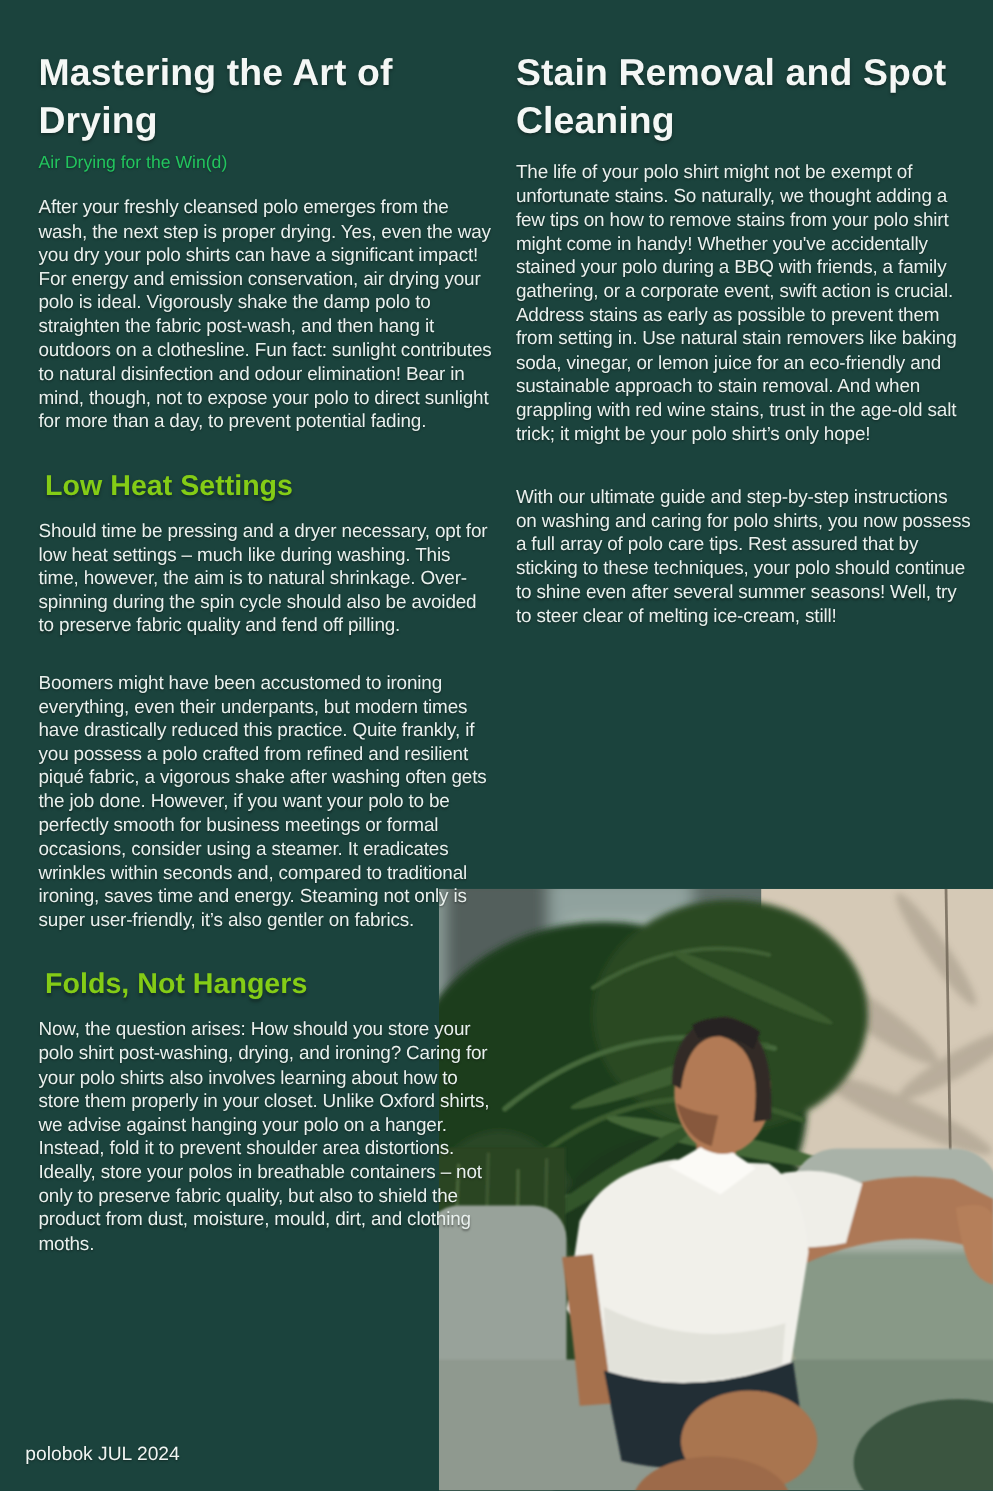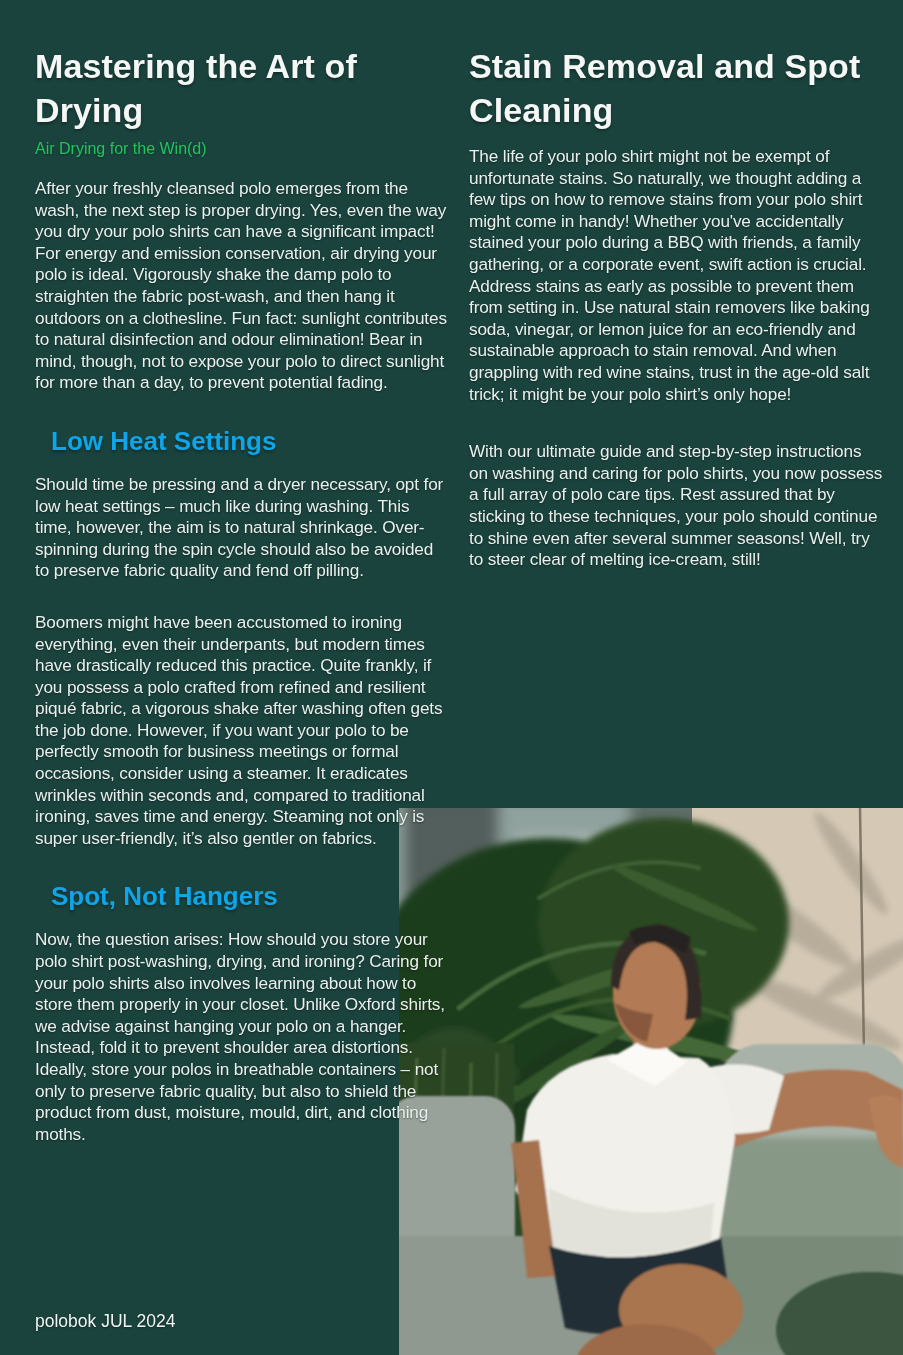--- a/index.html
+++ b/index.html
@@ -32,31 +32,31 @@
   .h-large {
     margin:0; font-size:34px; line-height:44px; font-weight:700;
     color:#f4f7f5; letter-spacing:0.1px;
     text-shadow:0 2px 3px rgba(0,0,0,0.35);
   }
   .subheading {
     margin:2px 0 0 0; font-size:16px; line-height:30px; font-weight:400;
     color:#22c55e; text-shadow:0 1px 2px rgba(0,0,0,0.35);
   }
   .h-small {
-    margin:16px; font-size:26px; line-height:34px; font-weight:600;
-    color:#0ea5e9; text-shadow:0 2px 3px rgba(0,0,0,0.35);
+    margin:6px; font-size:26px; line-height:34px; font-weight:600;
+    color:#84cc16; text-shadow:0 2px 3px rgba(0,0,0,0.35);
   }
   .body-text {
     margin:14px 0 0 0; font-size:17.2px; line-height:21.6px;
     letter-spacing:-0.15px; color:#e9f0ed;
     text-shadow:0 1px 2px rgba(0,0,0,0.45);
   }
   .sec-conclusion .body-text { margin-top:36px; }
   .footer {
-    position:absolute; left:35px; top:1311px; z-index:2;
+    position:absolute; left:23px; top:1311px; z-index:2;
     font-size:17.5px; color:#f0f5f2; letter-spacing:0;
     text-shadow:0 1px 2px rgba(0,0,0,0.4);
   }
 </style>
 </head>
 <body>
 
 <main class="page">
 
   <div class="photo">
@@ -167,21 +167,21 @@
       <p class="body-text">After your freshly cleansed polo emerges from the wash, the next step is proper drying. Yes, even the way you dry your polo shirts can have a significant impact! For energy and emission conservation, air drying your polo is ideal. Vigorously shake the damp polo to straighten the fabric post-wash, and then hang it outdoors on a clothesline. Fun fact: sunlight contributes to natural disinfection and odour elimination! Bear in mind, though, not to expose your polo to direct sunlight for more than a day, to prevent potential fading.</p>
     </div>
     <div class="sec">
       <h3 class="h-small">Low Heat Settings</h3>
       <p class="body-text">Should time be pressing and a dryer necessary, opt for low heat settings – much like during washing. This time, however, the aim is to natural shrinkage. Over-spinning during the spin cycle should also be avoided to preserve fabric quality and fend off pilling.</p>
     </div>
     <div class="sec">
       <p class="body-text">Boomers might have been accustomed to ironing everything, even their underpants, but modern times have drastically reduced this practice. Quite frankly, if you possess a polo crafted from refined and resilient piqué fabric, a vigorous shake after washing often gets the job done. However, if you want your polo to be perfectly smooth for business meetings or formal occasions, consider using a steamer. It eradicates wrinkles within seconds and, compared to traditional ironing, saves time and energy. Steaming not only is super user-friendly, it’s also gentler on fabrics.</p>
     </div>
     <div class="sec">
-      <h3 class="h-small">Spot, Not Hangers</h3>
+      <h3 class="h-small">Folds, Not Hangers</h3>
       <p class="body-text">Now, the question arises: How should you store your polo shirt post-washing, drying, and ironing? Caring for your polo shirts also involves learning about how to store them properly in your closet. Unlike Oxford shirts, we advise against hanging your polo on a hanger. Instead, fold it to prevent shoulder area distortions. Ideally, store your polos in breathable containers – not only to preserve fabric quality, but also to shield the product from dust, moisture, mould, dirt, and clothing moths.</p>
     </div>
   </section>
 
   <section class="col col-right">
     <div class="sec">
       <h1 class="h-large">Stain Removal and Spot Cleaning</h1>
       <p class="body-text">The life of your polo shirt might not be exempt of unfortunate stains. So naturally, we thought adding a few tips on how to remove stains from your polo shirt might come in handy! Whether you've accidentally stained your polo during a BBQ with friends, a family gathering, or a corporate event, swift action is crucial. Address stains as early as possible to prevent them from setting in. Use natural stain removers like baking soda, vinegar, or lemon juice for an eco-friendly and sustainable approach to stain removal. And when grappling with red wine stains, trust in the age-old salt trick; it might be your polo shirt’s only hope!</p>
     </div>
     <div class="sec sec-conclusion">

